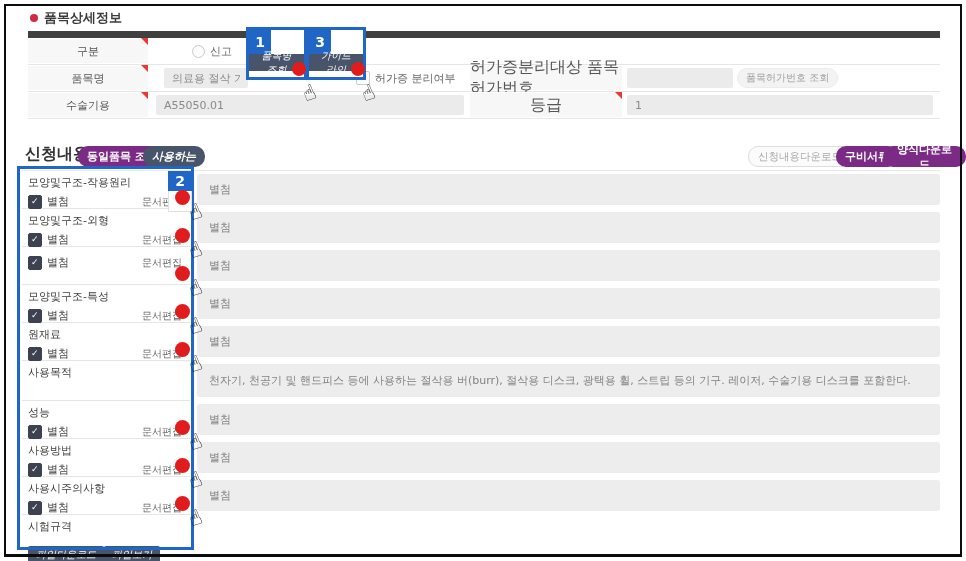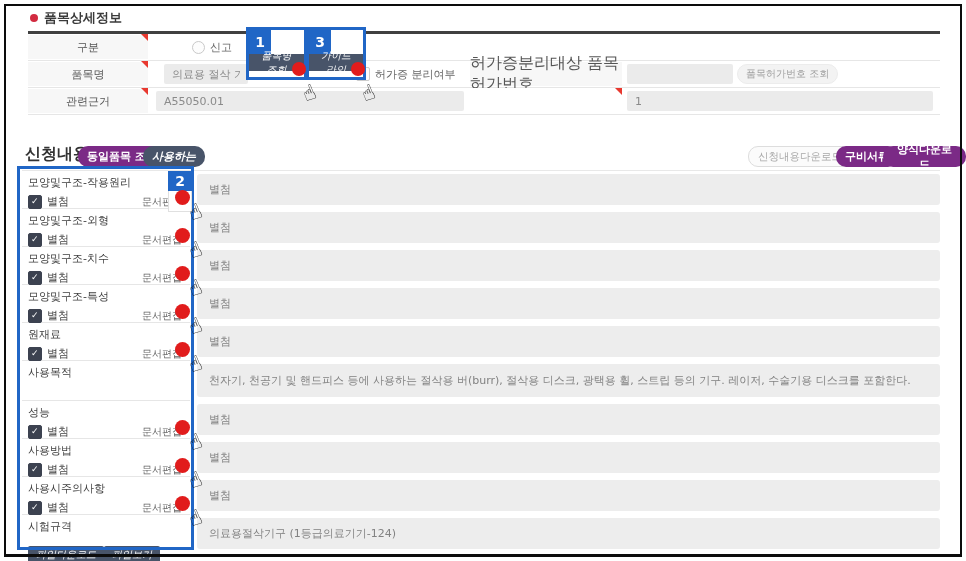--- a/index.html
+++ b/index.html
@@ -9,21 +9,21 @@
     -webkit-font-smoothing:antialiased;overflow:hidden;
   }
   .frame{position:absolute;left:4px;top:4px;right:4px;bottom:4px;
     border:2px solid #0c0c0c;border-bottom-width:3px;pointer-events:none;z-index:60;}
 
   
   .sec1-title{position:absolute;left:30px;top:9px;font-size:13px;font-weight:bold;color:#3a3a3a;display:flex;align-items:center;gap:6px;}
   .bullet{width:8px;height:8px;border-radius:50%;background:#d22b40;display:inline-block;}
 
   
-  .dtable{position:absolute;left:28px;top:31px;width:912px;border-top:3px solid #404040;text-decoration:underline;}
+  .dtable{position:absolute;left:28px;top:31px;width:912px;border-top:7px solid #404040;text-decoration:underline;}
   .drow{position:relative;height:26px;border-bottom:1px solid #e6e6e6;background:#fff;}
   .dlabel{position:absolute;left:0;top:1px;bottom:1px;width:120px;background:#f7f7f7;
     display:flex;align-items:center;justify-content:center;font-size:11px;color:#555;}
   .dlabel2{position:absolute;left:442px;top:1px;bottom:1px;width:152px;background:#f7f7f7;
     display:flex;align-items:center;justify-content:center;font-size:16px;color:#555;}
   .req{position:absolute;top:0;right:0;width:0;height:0;border-top:7px solid #e8382f;border-left:7px solid transparent;}
   .dinput{position:absolute;top:3px;height:20px;background:#ebebeb;border:none;border-radius:2px;
     font-size:11px;color:#8a8a8a;padding:0 8px;box-sizing:border-box;font-family:inherit;}
   .radio{width:11px;height:11px;border-radius:50%;border:1px solid #c9c9c9;background:#fdfdfd;display:inline-block;vertical-align:-2px;}
   .cb{width:12px;height:12px;border:1px solid #ccc;border-radius:2px;background:#fdfdfd;display:inline-block;vertical-align:-2px;}
@@ -103,23 +103,24 @@
     <div class="flexline" style="left:328px;">
       <span class="cb"></span>
       <span class="small-lbl">허가증 분리여부</span>
     </div>
     <div class="dlabel2">허가증분리대상 품목허가번호</div>
     <input class="dinput" style="left: 599px; width: 106px;" readonly="" value="">
     <button class="btn btn-light" style="position:absolute;left:709px;top:3px;height:20px;padding:0 8px;">품목허가번호 조회</button>
   </div>
 
   <div class="drow">
-    <div class="dlabel">관련근거</div>
+    <div class="dlabel">수술기용</div>
     <span class="req" style="left:113px;"></span>
     <input class="dinput" style="left: 128px; width: 308px;" readonly="" value="A55050.01">
+    <div class="dlabel2">등급</div>
     <span class="req" style="left:587px;"></span>
     <input class="dinput" style="left: 599px; width: 306px;" readonly="" value="1">
   </div>
 
 </div>
 
 <div class="ann-box" style="left:246px;">
   <div class="numrow">
     <span class="numsq">1</span>
     <span class="whitesq"></span>
@@ -171,21 +172,20 @@
         <span class="doc-edit">문서편집</span>
       </div>
 
       <span class="dot"></span>
       <span class="hand">☝</span>
     </div>
     <div class="aval">별첨</div>
   </div>
     <div class="arow">
     <div class="acell">
-      <div class="row-title">모양및구조-치수</div>
       <div class="att-line">
         <span class="cb checked"></span>
         <span class="att-label">별첨</span>
         <span class="doc-edit">문서편집</span>
       </div>
 
       <span class="dot"></span>
       <span class="hand">☝</span>
     </div>
     <div class="aval">별첨</div>
@@ -270,21 +270,20 @@
     <div class="arow">
     <div class="acell">
       <div class="row-title">시험규격</div>
 
       <div class="file-btns">
         <button class="btn btn-dark">파일다운로드</button>
         <button class="btn btn-dark">파일보기</button>
       </div>
 
     </div>
-    <div class="aval">의료용절삭기구 (1등급의료기기-124)</div>
   </div>
   </div>
 
 <div class="ann-outline"></div>
 <div class="marker2">
   <div class="numsq">2</div>
   <div class="wsq"></div>
 </div>
 
 <div class="frame"></div>

